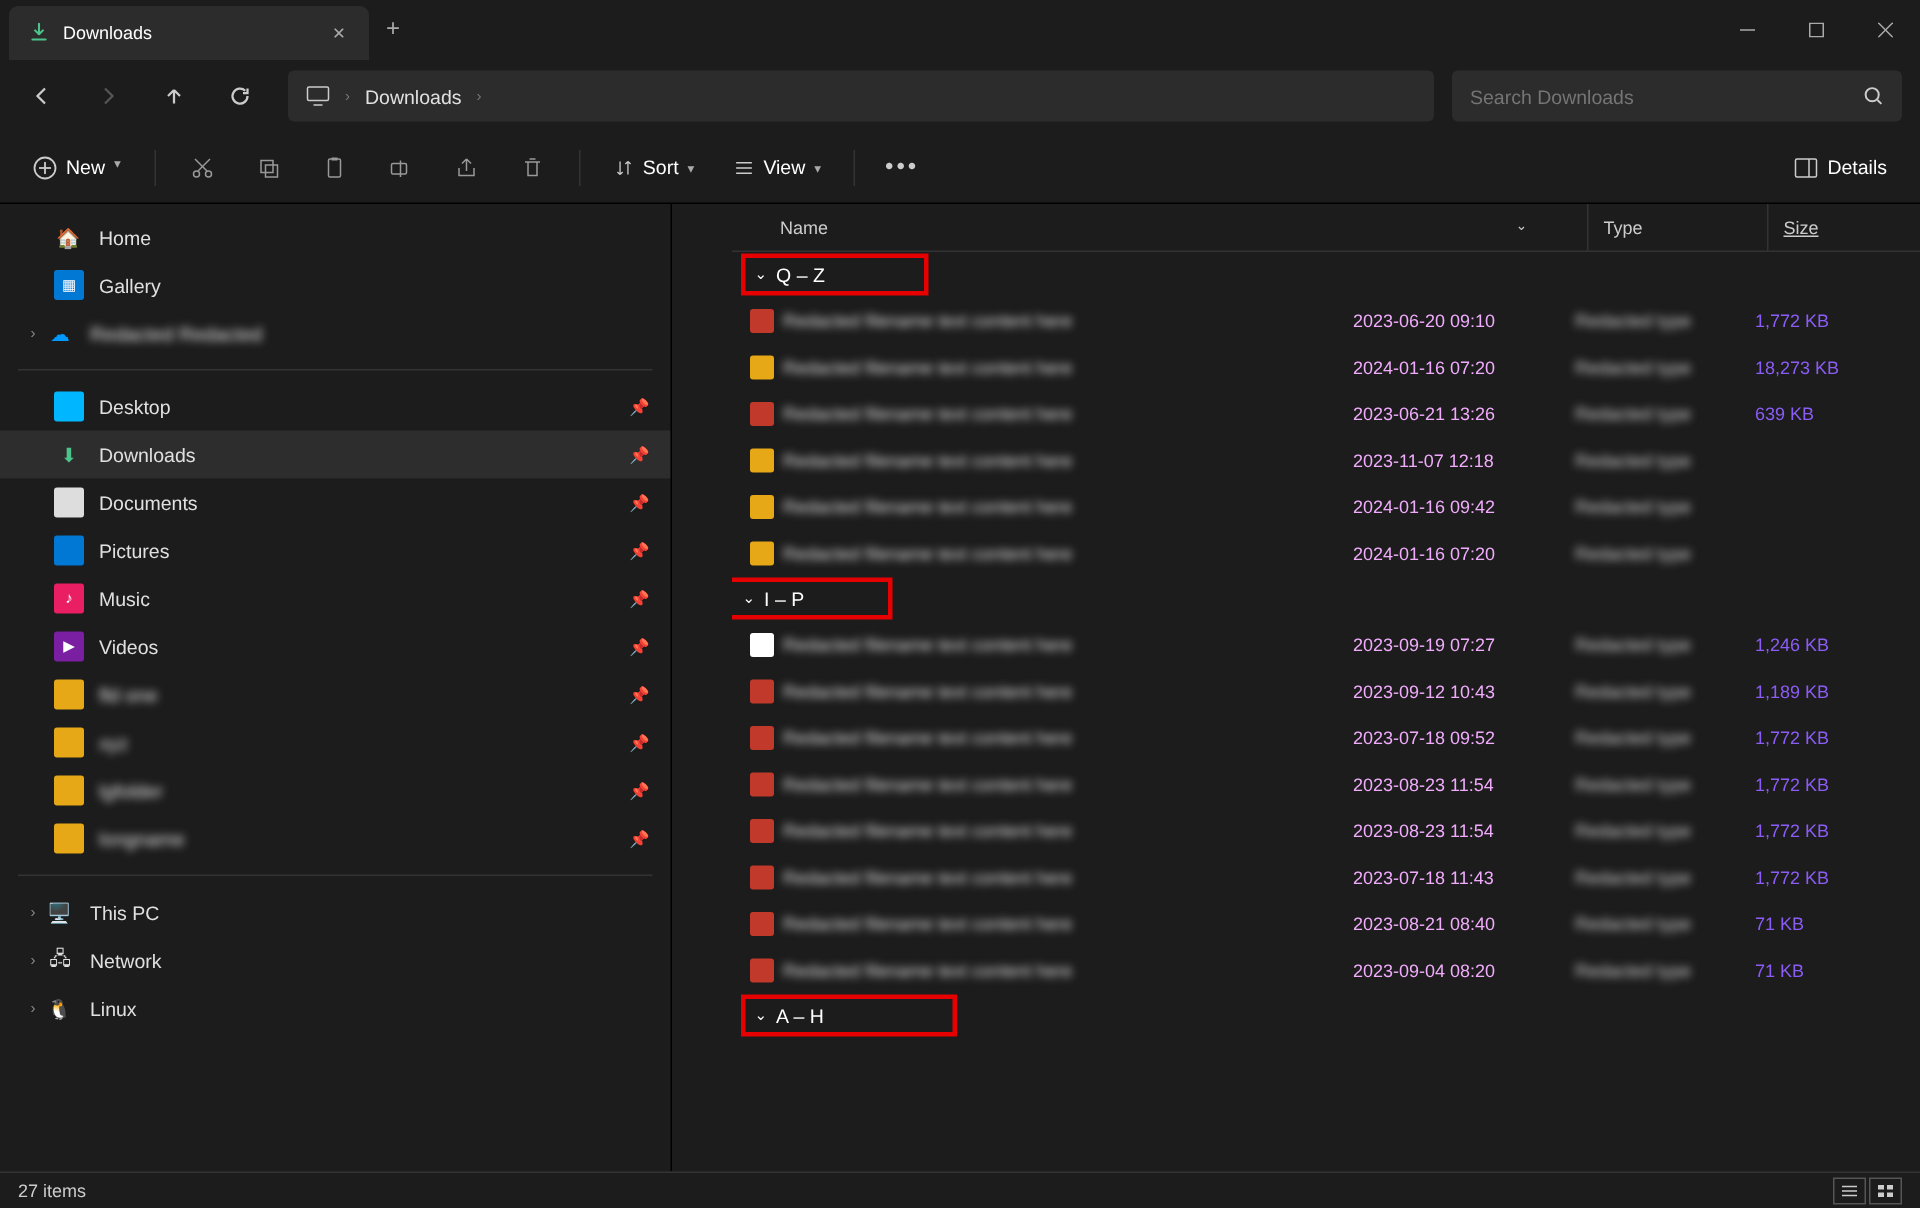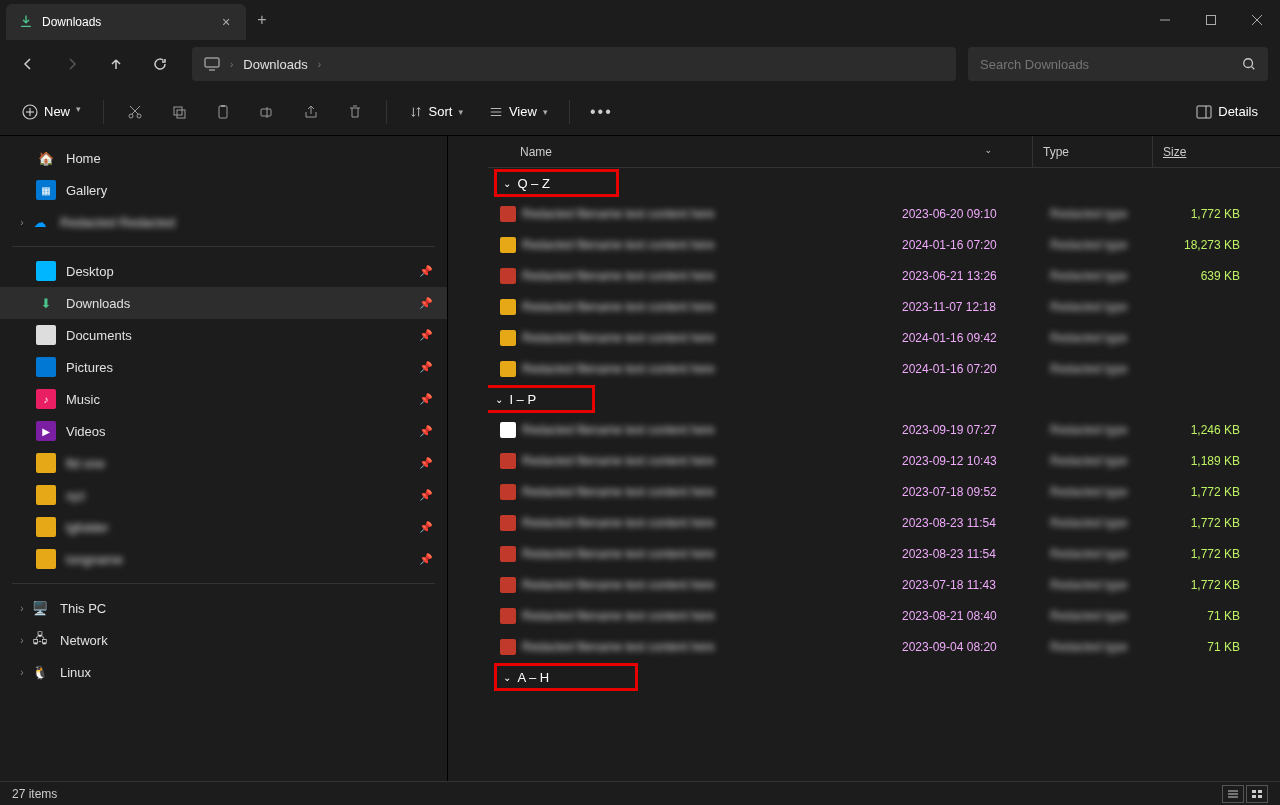--- a/index.html
+++ b/index.html
@@ -45,34 +45,34 @@
 .side-indent { padding-left: 36px; }
 .side-sep { height: 1px; background: #333; margin: 8px 12px; }
 
 
 .filearea { flex: 1; display: flex; flex-direction: column; min-width: 0; margin-left: 40px; }
 .columns { height: 32px; display: flex; align-items: center; border-bottom: 1px solid #333; font-size: 12px; color: #ccc; }
 .col-name { flex: 1; padding-left: 32px; position: relative; }
 .col-name .sort-ind { position: absolute; right: 40px; font-size: 9px; }
 .col-date { width: 148px; }
 .col-type { width: 120px; }
-.col-size { width: 128px; text-align: left; text-decoration: underline; }
+.col-size { width: 102px; text-align: left; text-decoration: underline; }
 .col-sep { border-left: 1px solid #333; padding-left: 10px; height: 100%; display: flex; align-items: center; }
 
 .filelist { flex: 1; overflow-y: auto; font-size: 12px; }
 .group-header { height: 30px; display: flex; align-items: center; padding-left: 6px; color: #fff; font-size: 13px; }
 .group-chevron { font-size: 10px; margin-right: 6px; }
 .highlight-box { border: 3px solid #e60000; padding: 2px 6px 2px 2px; display: inline-flex; align-items: center; height: 28px; }
 .file-row { height: 31px; display: flex; align-items: center; }
 .file-iconcell { width: 34px; display: flex; justify-content: flex-end; padding-right: 6px; }
 .file-icon { width: 16px; height: 16px; border-radius: 2px; }
 .file-name { flex: 1; filter: blur(3px); color: #ddd; white-space: nowrap; overflow: hidden; }
 .file-date { width: 148px; color: #f0abfc; }
 .file-type { width: 120px; filter: blur(3px); color: #ccc; white-space: nowrap; overflow: hidden; }
-.file-size { width: 110px; color: #bef264; text-align: right; padding-right: 40px; }
+.file-size { width: 110px; color: #8b5cf6; text-align: left; padding-right: 40px; }
 .blur-text { filter: blur(3px); }
 
 
 .statusbar { height: 24px; background: #1c1c1c; border-top: 1px solid #333; display: flex; align-items: center; padding: 0 12px; font-size: 12px; color: #ccc; }
 .statusbar-spacer { flex: 1; }
 .view-toggle { width: 22px; height: 18px; border: 1px solid #555; display: inline-flex; align-items: center; justify-content: center; margin-left: 2px; }
 
 
 svg { display: block; }
 </style>

